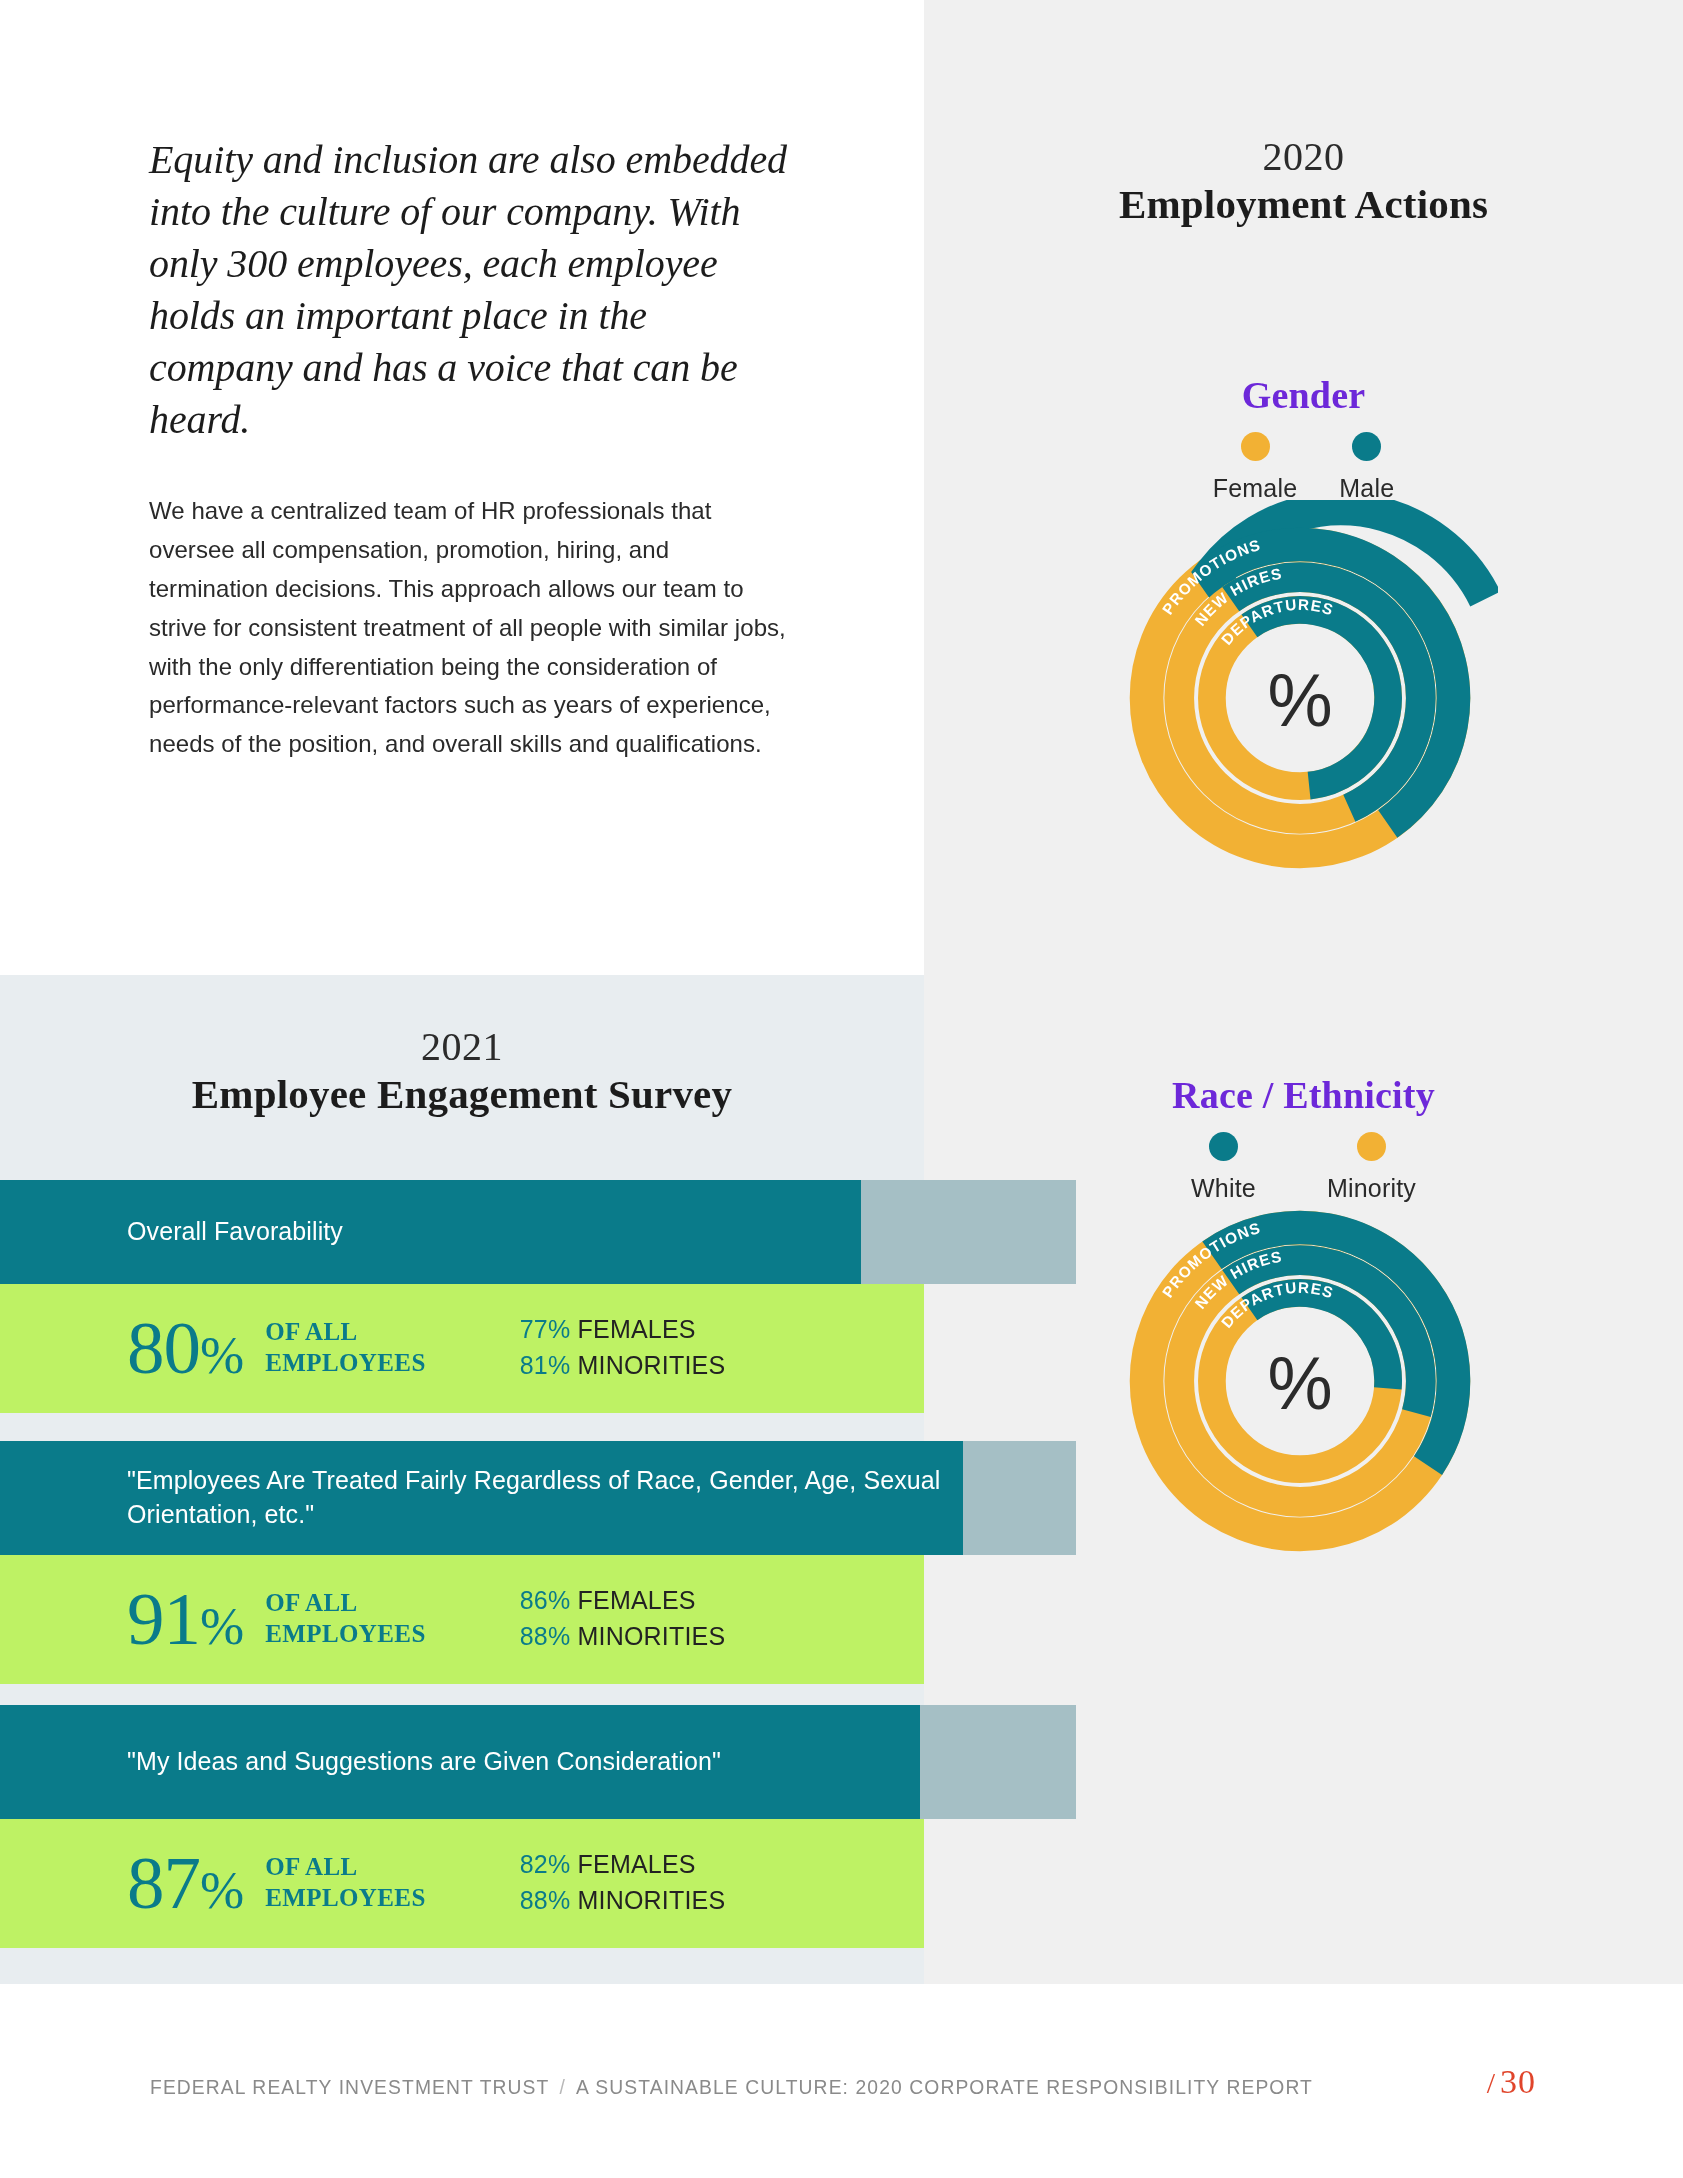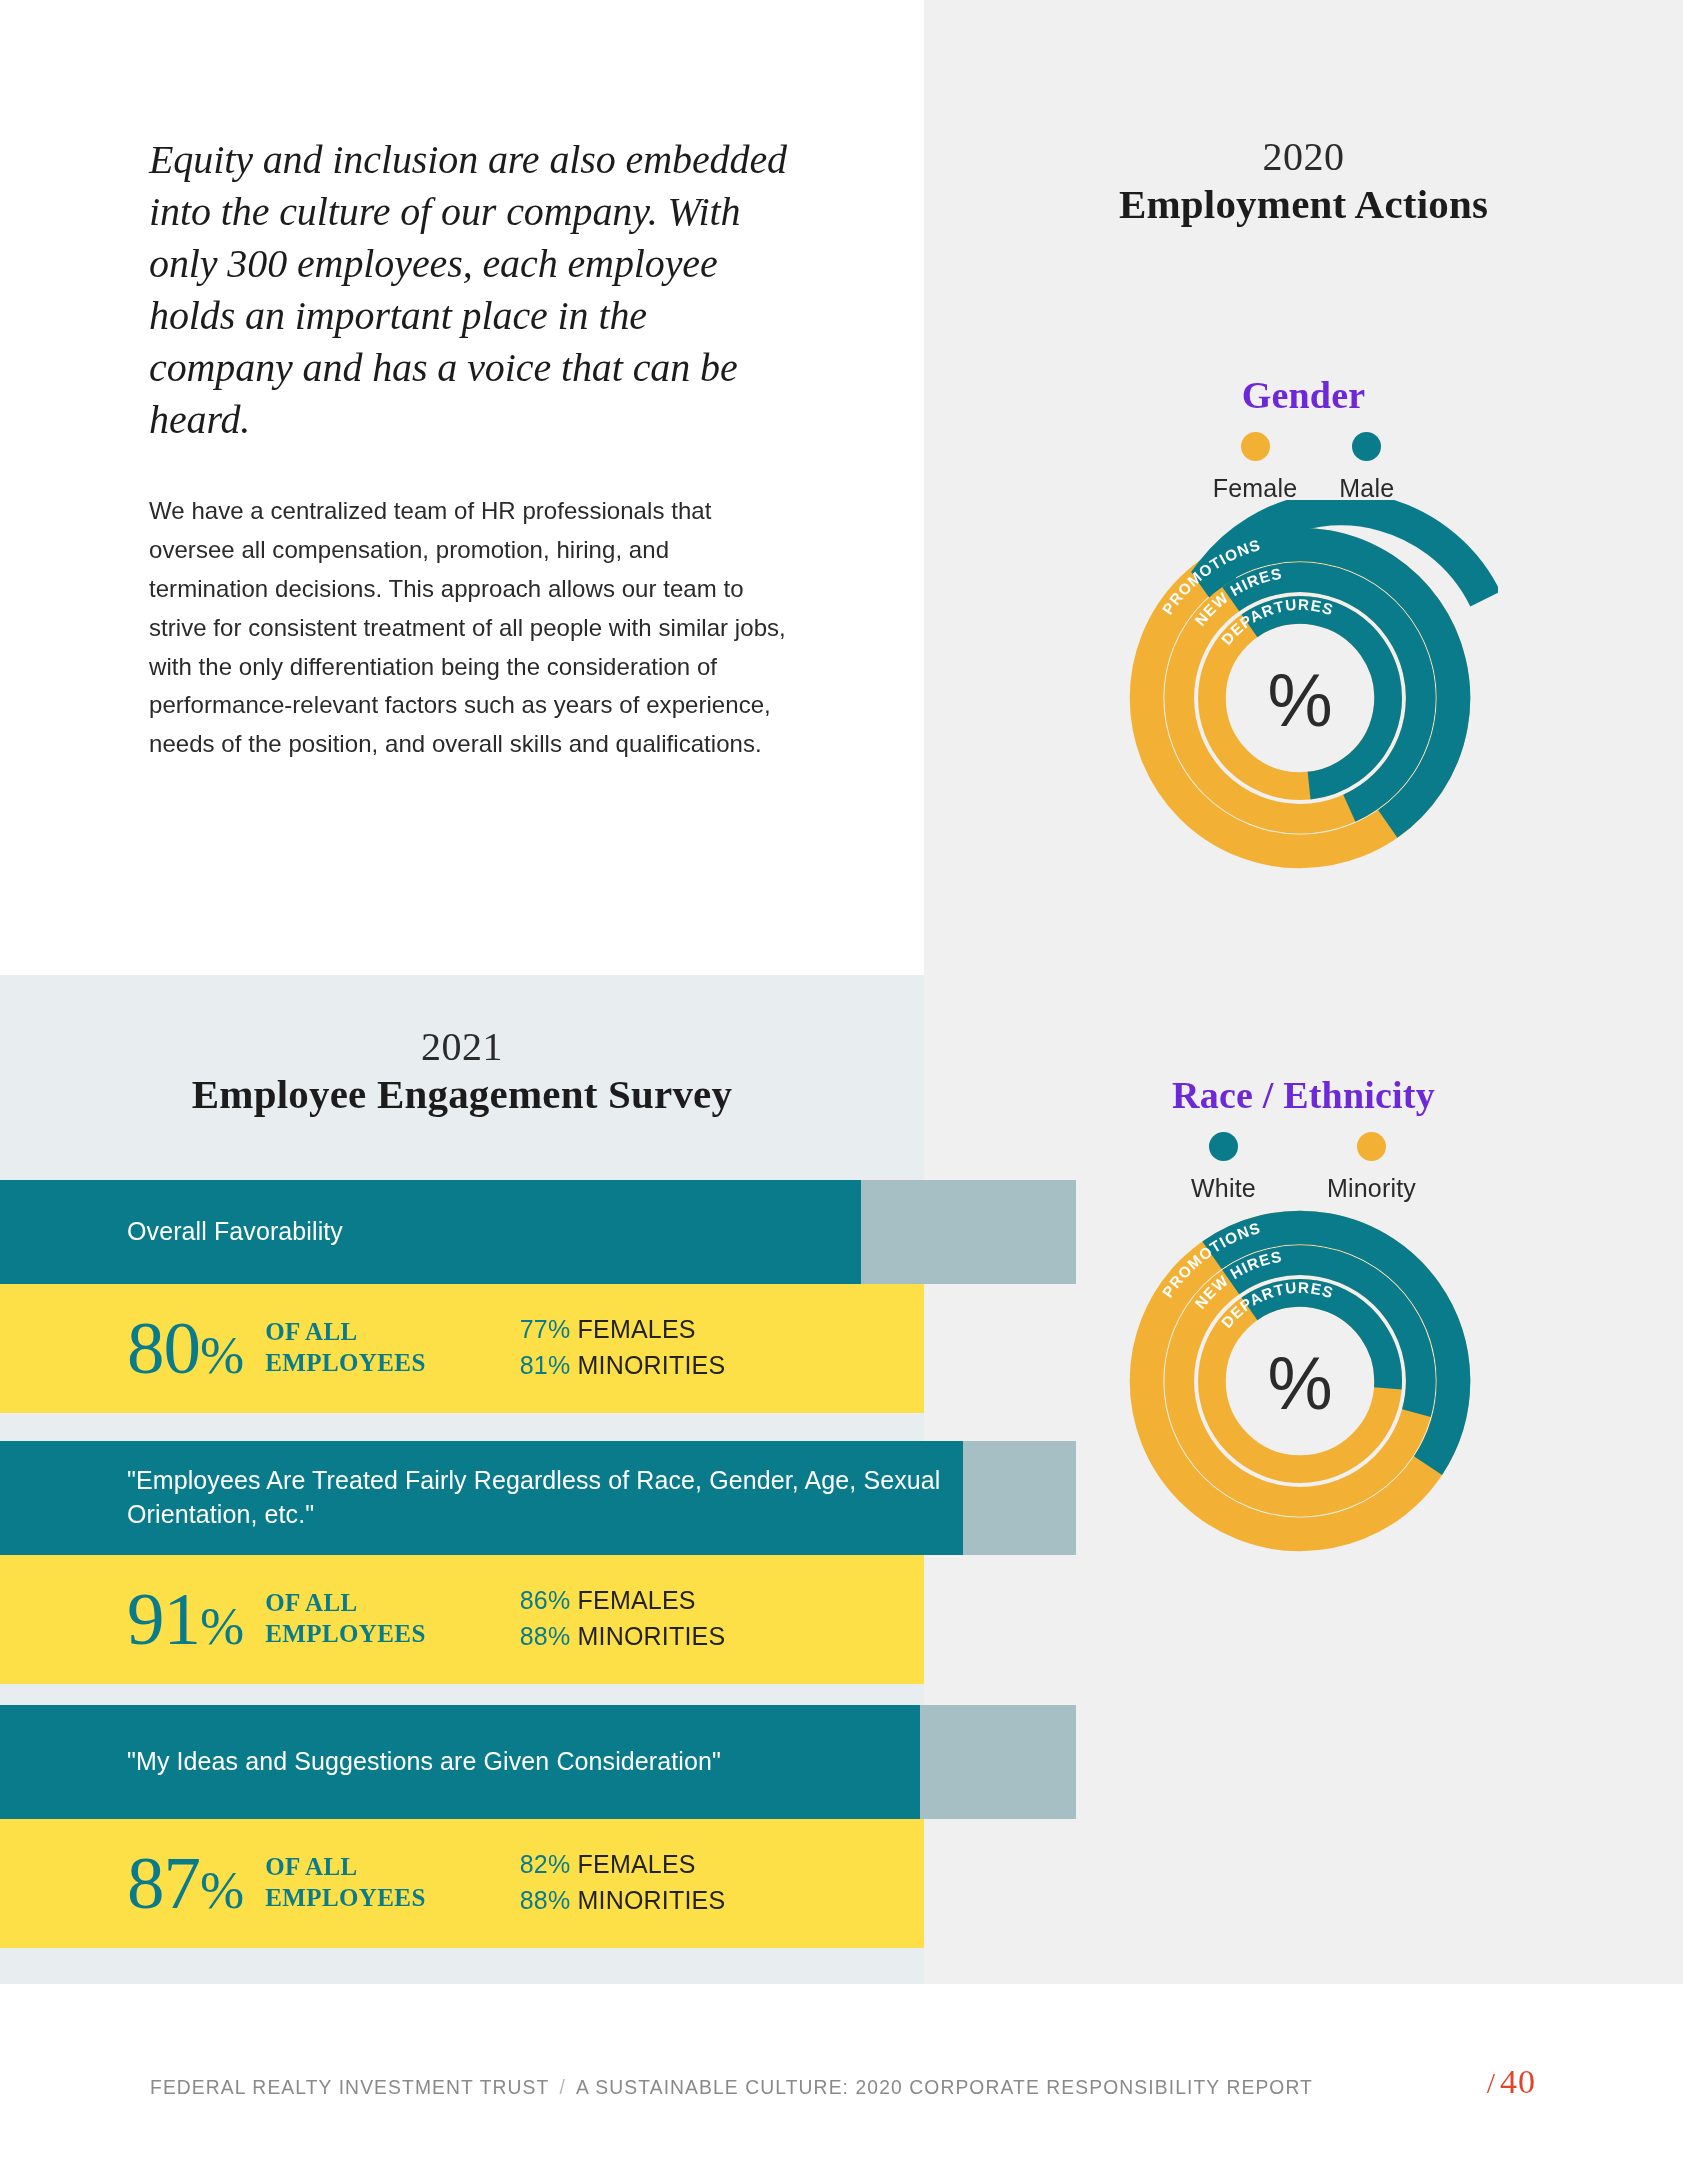--- a/index.html
+++ b/index.html
@@ -102,21 +102,21 @@
     font-size:25px;
     line-height:1.35;
     padding-left:127px;
     padding-right:20px;
     letter-spacing:0.1px;
     z-index:2;
   }
   .stats{
     display:flex;align-items:center;
     padding:28px 0 30px 127px;
-    background:#fde047;
+    background:#bef264;
   }
   .big-pct{
     font-family:"Liberation Serif", serif;
     font-weight:400;
     font-size:75px;
     color:#0a7b8a;
     line-height:0.95;
     letter-spacing:-1px;
     white-space:nowrap;
   }
@@ -320,17 +320,17 @@
         <div class="bd-line"><span class="num">82%</span> <span>FEMALES</span></div>
         <div class="bd-line"><span class="num">88%</span> <span>MINORITIES</span></div>
       </div>
     </div>
   </div>
 
   <div class="footer-text">
     <span>FEDERAL REALTY INVESTMENT TRUST</span><span class="footer-sep">/</span><span>A SUSTAINABLE CULTURE: 2020 CORPORATE RESPONSIBILITY REPORT</span>
   </div>
   <div class="page-num">
-    <span class="slash">/</span><span>40</span>
+    <span class="slash">/</span><span>30</span>
   </div>
 
 </div>
 
 
 </body></html>

